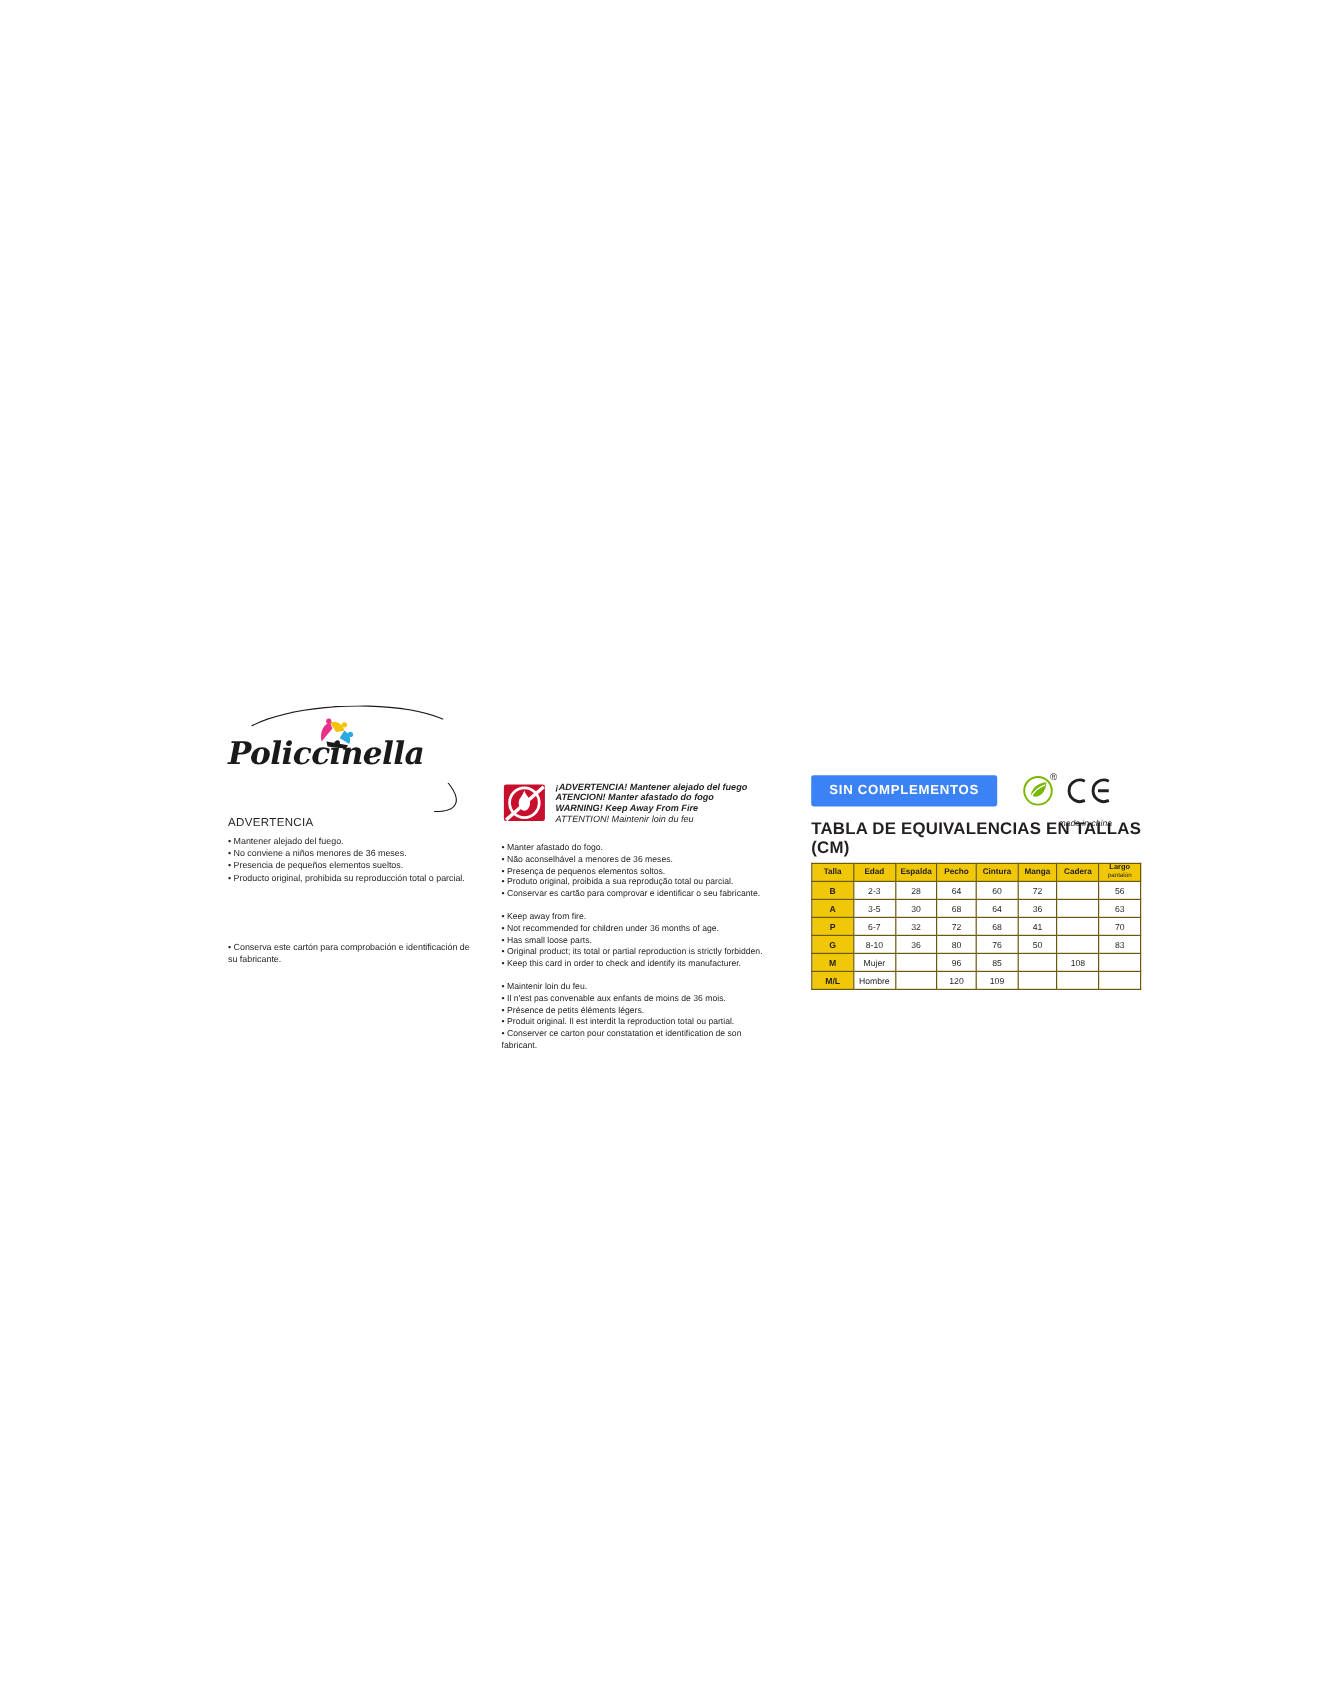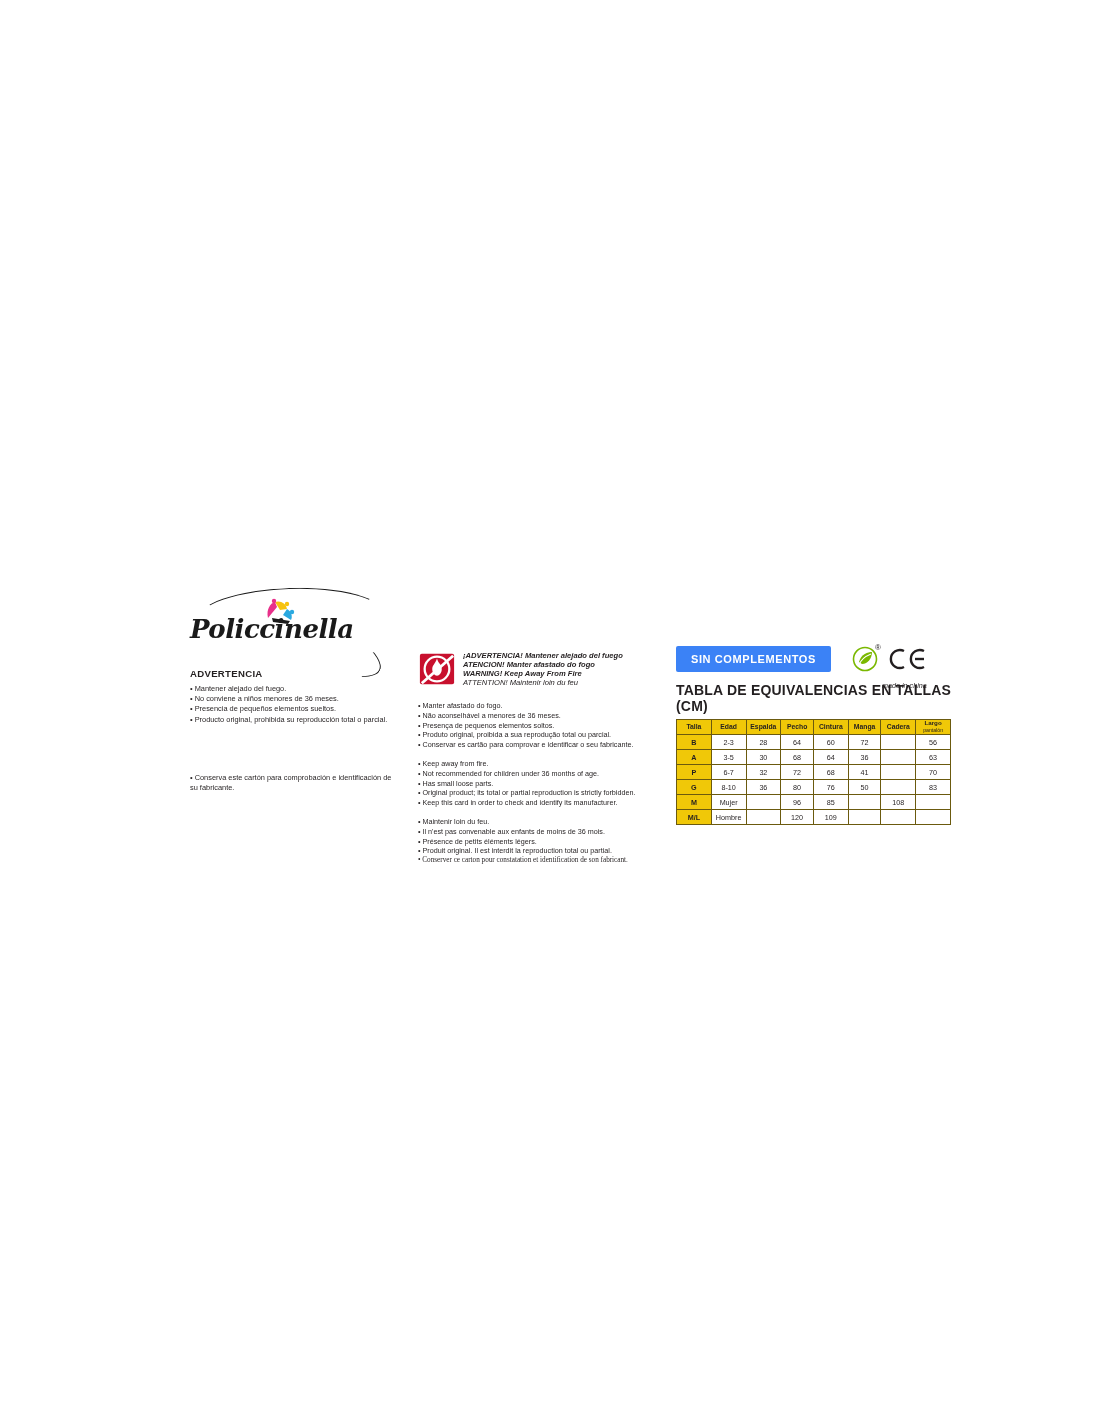--- a/index.html
+++ b/index.html
@@ -89,23 +89,23 @@
     color: #231f20;
   }
   .addr .line-strong {
     font-weight: 700;
   }
   .addr .line-italic {
     font-style: italic;
   }
 
   .adv-title {
-    margin-top: 8px;
+    margin-top: 20px;
     font-size: 9.6px;
-    font-weight: 700;
+    font-weight: 400;
     letter-spacing: 0.3px;
   }
   .bullets {
     margin-top: 5px;
     font-size: 7.4px;
     line-height: 10.2px;
   }
   .bullets div {
     white-space: nowrap;
   }
@@ -147,21 +147,21 @@
     font-weight: 400;
     font-style: italic;
   }
 
   .mid-group {
     margin-top: 9px;
     font-size: 7.2px;
     line-height: 9.8px;
   }
   .mid-group div { white-space: nowrap; }
-  .mid-group div.wrap { white-space: normal; width: 225px; font-family: Liberation Serif, serif; }
+  .mid-group div.wrap { white-space: normal; width: 225px; }
 
   
   .right-block {
     position: absolute;
     left: 676px;
     top: 646px;
     width: 290px;
   }
   .sin-row {
     position: relative;

